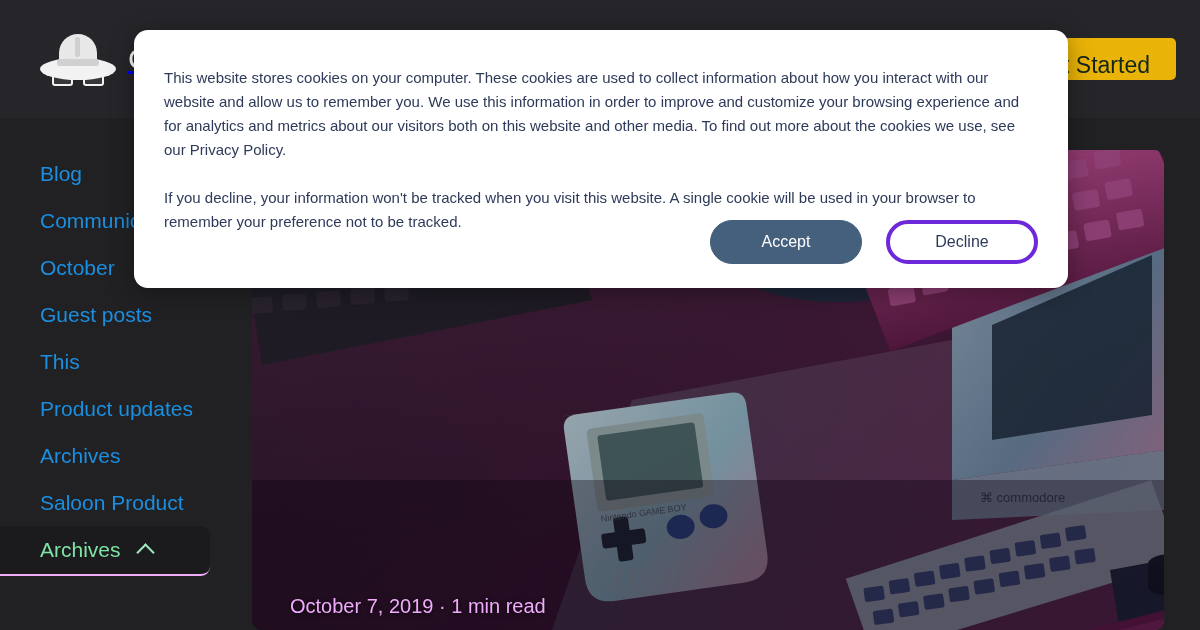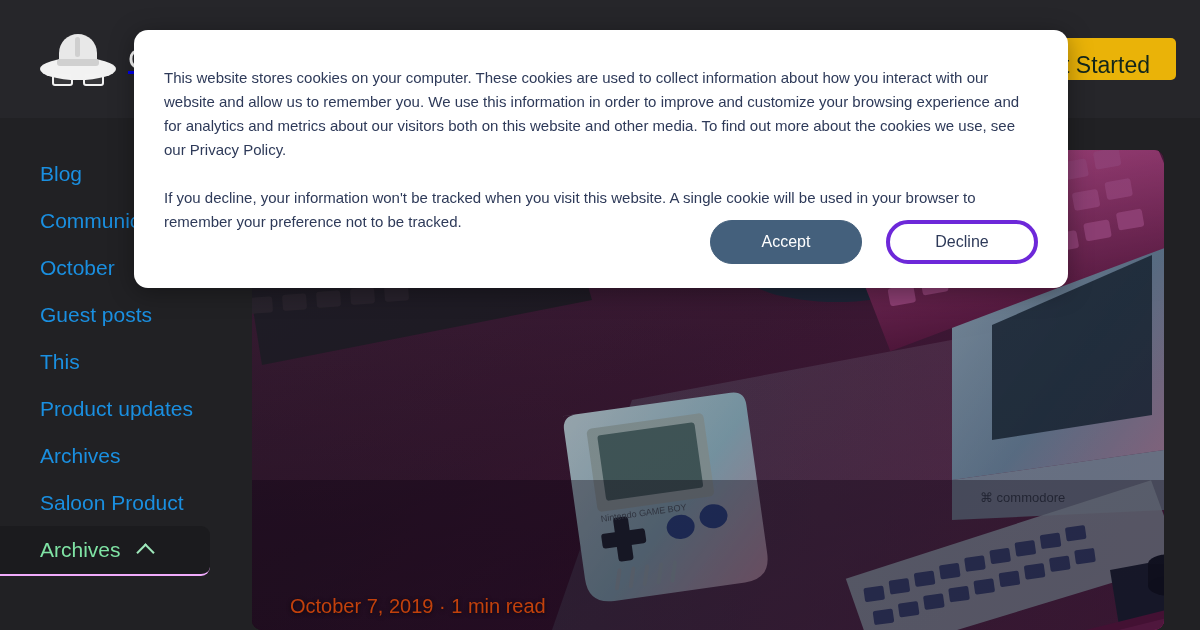--- a/index.html
+++ b/index.html
@@ -172,21 +172,21 @@
     background: #14040d;
   }
 
   .hero svg { display: block; width: 100%; height: 100%; }
 
   .hero-meta {
     position: absolute;
     left: 38px;
     bottom: 12px;
     font-size: 20px;
-    color: #c2410c;
+    color: #f0abfc;
     white-space: nowrap;
     z-index: 3;
     text-shadow: 0 1px 4px rgba(0,0,0,0.7);
   }
 
   
   .cookie-banner {
     position: absolute;
     left: 134px;
     top: 30px;

